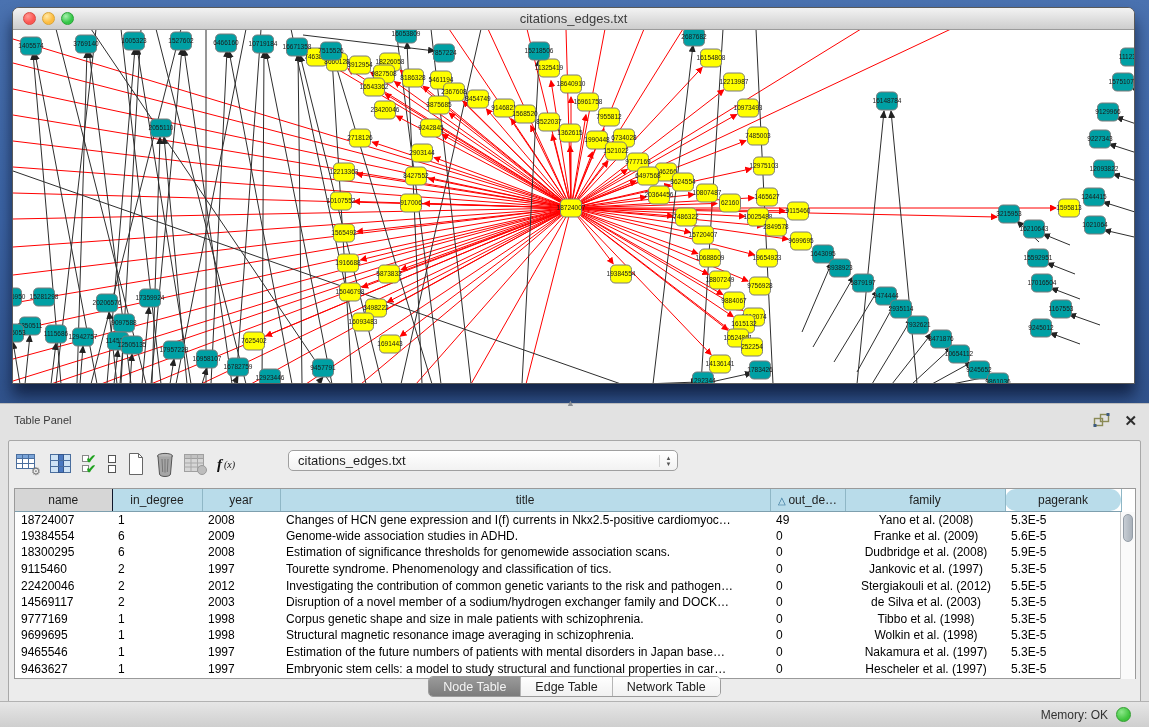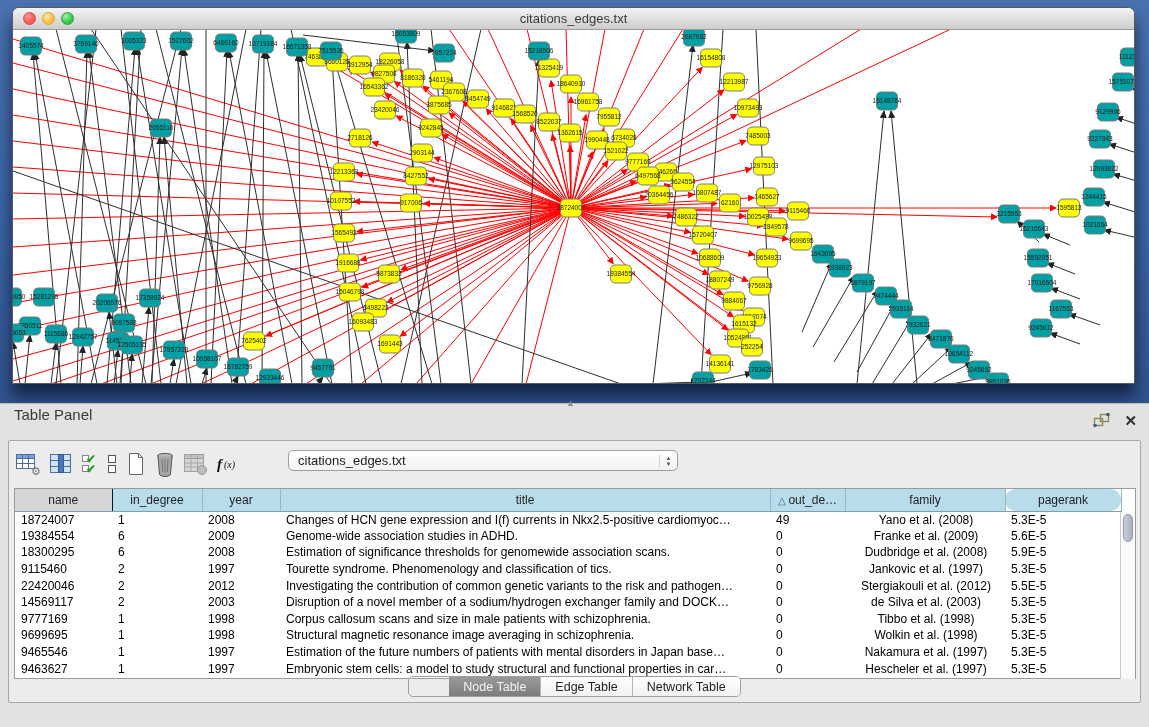--- a/index.html
+++ b/index.html
@@ -20,21 +20,21 @@
   .light.red   { background:radial-gradient(circle at 35% 30%, #ff9a95, #fc5753 60%); border:1px solid #d94a43; }
   .light.yellow{ background:radial-gradient(circle at 35% 30%, #ffe9a8, #fdbc40 60%); border:1px solid #d9a437; }
   .light.green { background:radial-gradient(circle at 35% 30%, #a9f0ad, #34c748 60%); border:1px solid #2aa236; }
   #win-title { width:100%; text-align:center; font-size:13px; color:#3c3c3c; }
   #canvas { position:relative; width:1121px; height:353px; overflow:hidden; background:#fff; }
   #graph { display:block; }
 
   
   #table-panel { position:absolute; left:0; top:403px; width:1149px; height:324px; background:#e2e2e2; border-top:1px solid #bcbcbc; }
   #panel-header { position:relative; height:33px; }
-  #panel-title { position:absolute; left:14px; top:2px; font-size:15px; color:#3a3a3a; }
+  #panel-title { position:absolute; left:14px; top:10px; font-size:11px; color:#3a3a3a; }
   #splitter-handle { position:absolute; left:566px; top:-6px; font-size:9px; color:#8a8f96; }
   #panel-header-icons { position:absolute; right:12px; top:8px; display:flex; gap:14px; align-items:center; }
   #inner-panel { position:absolute; left:8px; top:36px; width:1133px; height:263px;
     background:#ececec; border:1px solid #a8a8a8; border-radius:2px; }
 
   
   #toolbar { position:absolute; left:6px; top:6px; height:34px; display:flex; align-items:center; }
   .tool { margin-right:7px; display:inline-flex; align-items:center; justify-content:center; }
   #combo { position:absolute; left:279px; top:9px; width:390px; height:21px; background:linear-gradient(180deg,#ffffff,#f2f2f2);
     border:1px solid #9f9f9f; border-radius:5px; display:flex; align-items:center; }
@@ -49,21 +49,21 @@
   th.gray { background:#d6d6d6; border-right:1px solid #0f172a; }
   .sort-tri { color:#2e6f96; font-size:10px; }
   td { height:16.6px; font-size:12px; color:#000; white-space:nowrap; overflow:hidden; padding:0 4px 0 6px; }
   td.center { text-align:center; }
   #vscroll { position:absolute; right:0; top:23px; width:15px; height:167px; background:#fafafa; border-left:1px solid #c9c9c9; }
   #vscroll-thumb { position:absolute; left:2px; top:2px; width:10px; height:28px; background:linear-gradient(90deg,#c7cdd4,#a9b1ba); border:1px solid #939ca6; border-radius:5px; }
 
   
   #tabbar { position:absolute; left:0; bottom:5px; width:100%; display:flex; justify-content:center; }
   #segmented { display:flex; border:1px solid #9c9c9c; border-radius:5px; overflow:hidden; height:21px;
-    box-shadow:inset 0 1px 0 rgba(255,255,255,.7);padding-left:40px; }
+    box-shadow:inset 0 1px 0 rgba(255,255,255,.7); }
   .segment { padding:0 14px; font-size:12.5px; display:flex; align-items:center; background:linear-gradient(180deg,#ffffff,#f1f1f1);
     color:#222; border-right:1px solid #b5b5b5; }
   .segment:last-child { border-right:none; }
   .segment.selected { background:linear-gradient(180deg,#9a9a9a,#7c7c7c); color:#f4f4f4; }
 
   
   #statusbar { position:absolute; left:0; bottom:0; width:1149px; height:26px;
     background:linear-gradient(180deg,#e6e6e6,#cfcfcf); border-top:1px solid #b2b2b2;
     display:flex; align-items:center; justify-content:flex-end; }
   #memory-label { font-size:12px; color:#333; margin-right:8px; }
@@ -940,21 +940,21 @@
                 <td>2003</td>
                 <td>Disruption of a novel member of a sodium/hydrogen exchanger family and DOCK…</td>
                 <td>0</td>
                 <td class="center">de Silva et al. (2003)</td>
                 <td>5.3E-5</td>
               </tr>
               <tr>
                 <td>9777169</td>
                 <td>1</td>
                 <td>1998</td>
-                <td>Corpus callosum scans and size in male patients with schizophrenia.</td>
+                <td>Corpus genetic shape and size in male patients with schizophrenia.</td>
                 <td>0</td>
                 <td class="center">Tibbo et al. (1998)</td>
                 <td>5.3E-5</td>
               </tr>
               <tr>
                 <td>9699695</td>
                 <td>1</td>
                 <td>1998</td>
                 <td>Structural magnetic resonance image averaging in schizophrenia.</td>
                 <td>0</td>
@@ -989,13 +989,17 @@
       <div id="tabbar">
         <div id="segmented">
             <div class="segment selected">Node Table</div>
             <div class="segment">Edge Table</div>
             <div class="segment">Network Table</div>
           </div>
       </div>
     </div>
   </div>
 
+  <div id="statusbar">
+    <span id="memory-label">Memory: OK</span>
+    <span id="memory-dot"></span>
+  </div>
 </div>
 
 </body></html>

